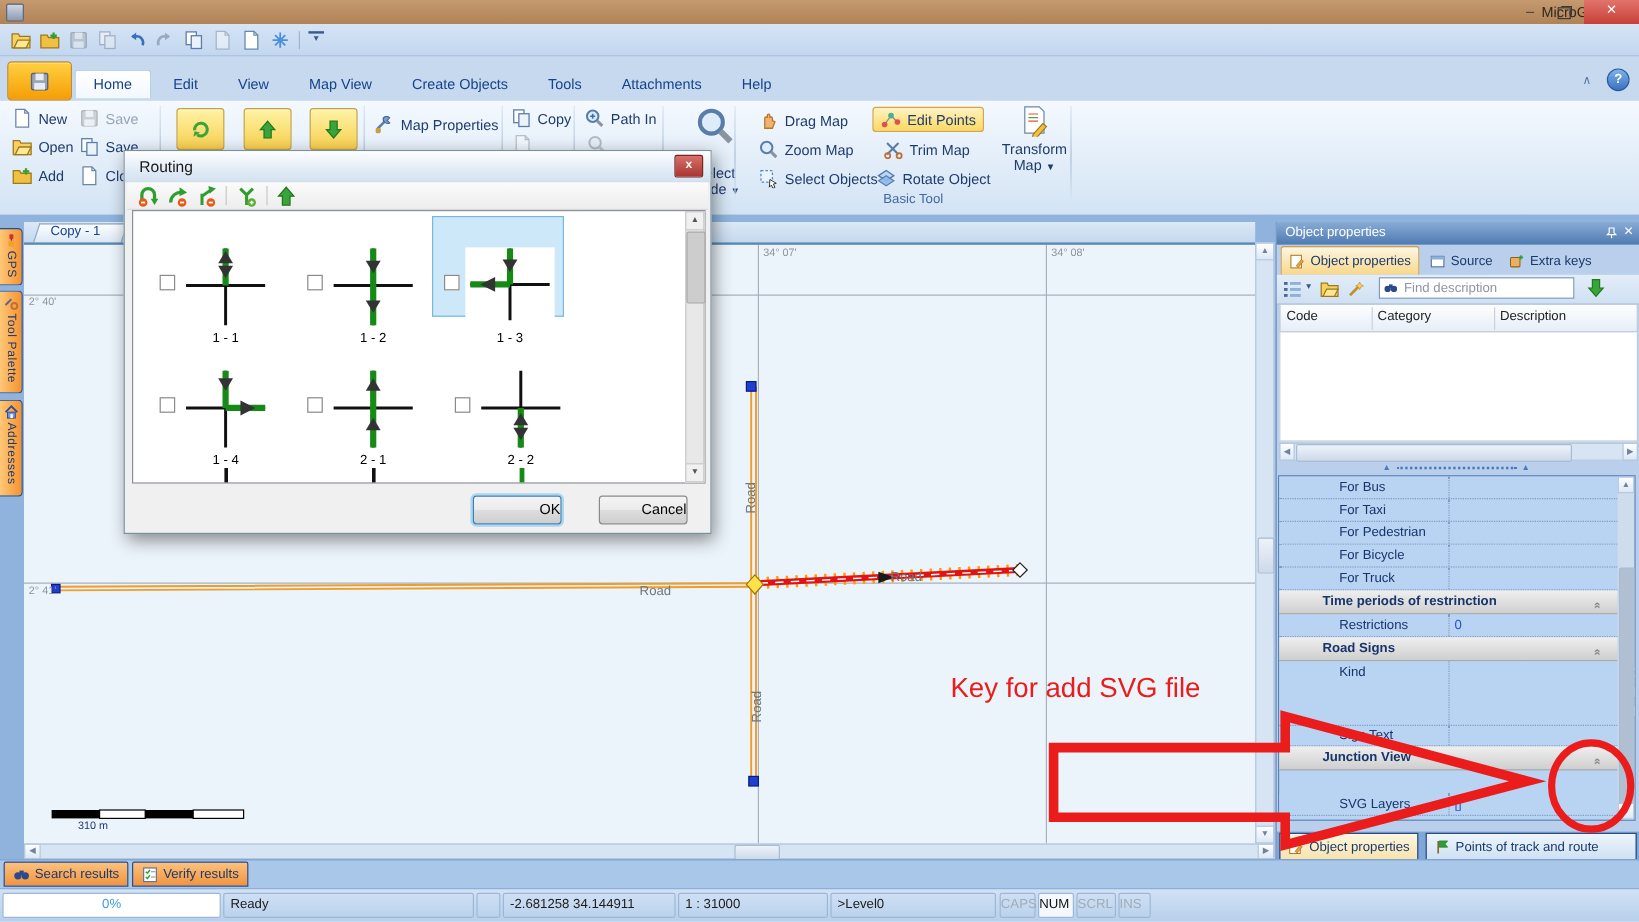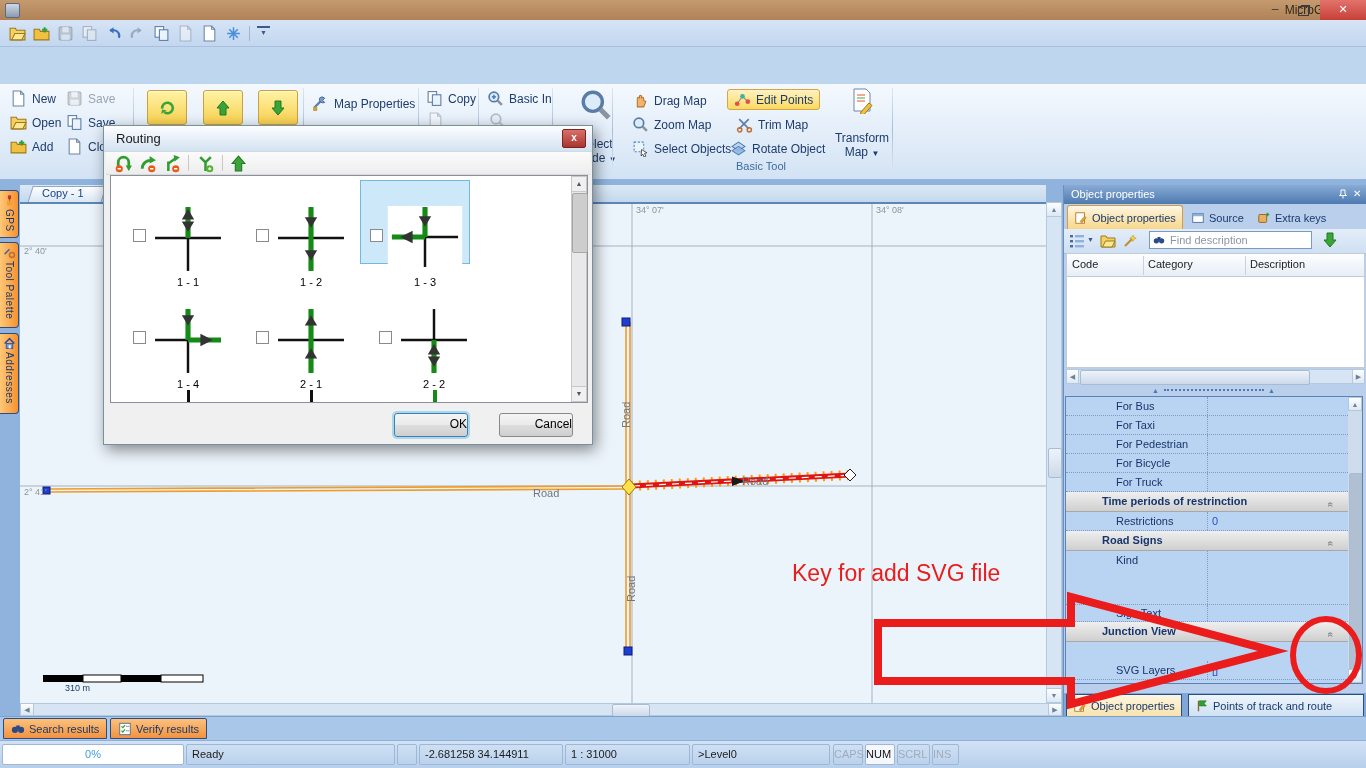--- a/index.html
+++ b/index.html
@@ -297,20 +297,39 @@
     <svg class="qi">
         <use href="#s-page"></use>
       </svg>
     <svg class="qi">
         <use href="#s-snow"></use>
       </svg>
     <span class="qsep"></span>
     <span class="qdrop">▼</span>
   </div>
 
+  <div id="tabrow">
+    <div id="appbtn">
+        <svg width="18" height="18">
+          <use href="#s-disk"></use>
+        </svg>
+      </div>
+    <div id="rtabs">
+      <span class="rtab active">Home</span>
+      <span class="rtab">Edit</span>
+      <span class="rtab">View</span>
+      <span class="rtab">Map View</span>
+      <span class="rtab">Create Objects</span>
+      <span class="rtab">Tools</span>
+      <span class="rtab">Attachments</span>
+      <span class="rtab">Help</span>
+    </div>
+    <span id="ribbon-collapse">∧</span>
+    <span id="ribbon-help">?</span>
+  </div>
 
   <div id="ribbon">
 
     <div class="rbtn" style="left:10px;top:90px;top:6px">
         <svg class="qi">
           <use href="#s-page"></use>
         </svg>
         <span class="rlabel">New</span>
       </div>
     <div class="rbtn" style="left:66px;top:6px">
@@ -382,21 +401,21 @@
     <svg class="qi dis abs" style="left:427px;top:28px">
         <use href="#s-page"></use>
       </svg>
 
     <span class="vline" style="left:478px"></span>
 
     <div class="rbtn" style="left:487px;top:6px">
         <svg class="qi">
           <use href="#s-magplus"></use>
         </svg>
-        <span class="rlabel">Basic In</span>
+        <span class="rlabel">Path In</span>
       </div>
     <svg class="qi dis abs" style="left:489px;top:28px">
         <use href="#s-magnifier"></use>
       </svg>
 
     <span class="vline" style="left:552px"></span>
 
     <div class="abs" style="left:558px;top:2px;width:76px;height:88px;text-align:center">
       <svg width="34" height="34" style="margin-top:2px">
           <use href="#s-magnifier"></use>
@@ -442,21 +461,21 @@
         <svg class="qi">
           <use href="#s-rotate"></use>
         </svg>
         <span class="rlabel">Rotate Object</span>
       </div>
 
     <div class="abs" style="left:833px;top:2px;width:58px;height:72px;text-align:center">
       <svg width="24" height="26" style="margin-top:2px">
           <use href="#s-transform"></use>
         </svg>
-      <div class="rlabel" style="margin-top:14px">Transform</div>
+      <div class="rlabel" style="">Transform</div>
       <div class="rlabel"><span>Map</span> <span style="font-size:8px">▼</span></div>
     </div>
 
     <span class="grouplabel" style="left:733px;top:76px;width:56px;text-align:center">Basic Tool</span>
     <span class="vline" style="left:892px"></span>
   </div>
 
   <div id="workspace"></div>
 
   <div class="side-tab" style="top:190px;height:48px">

